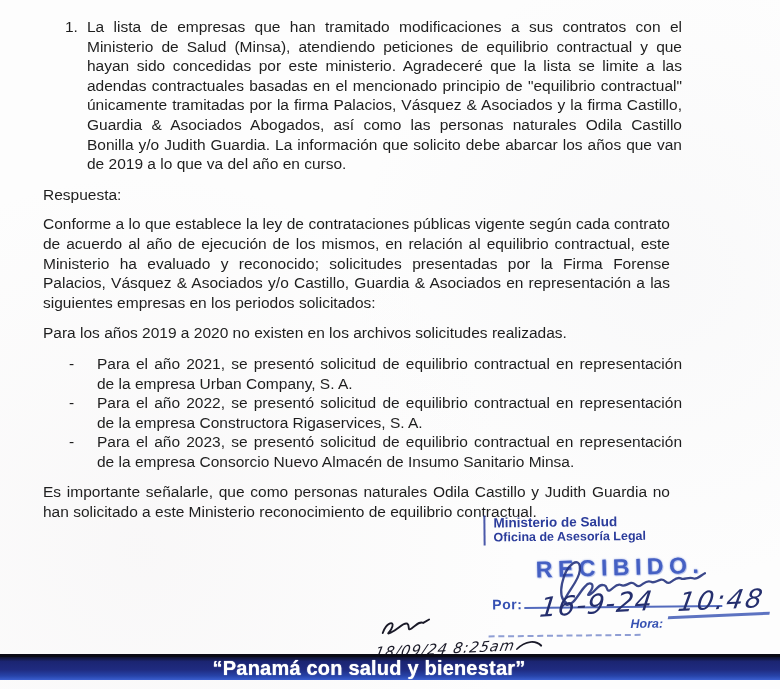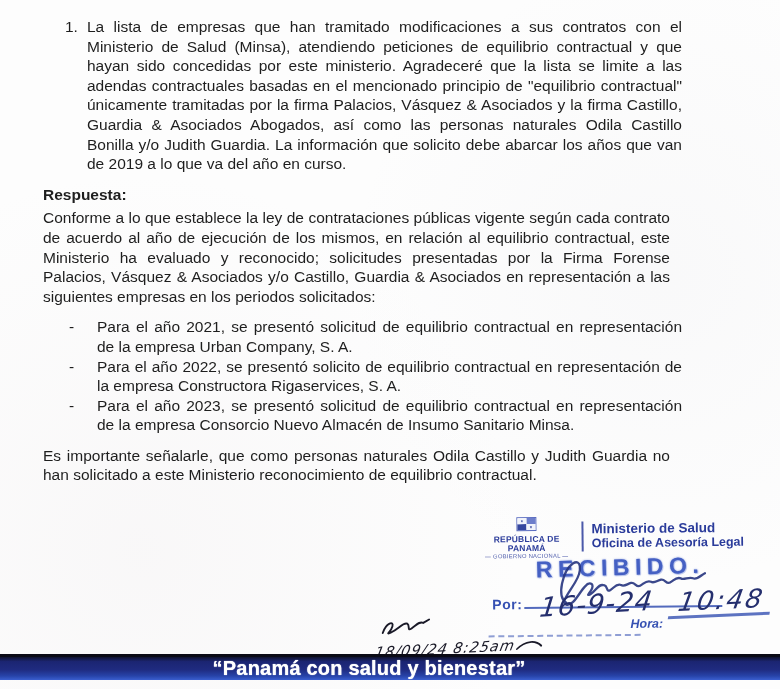--- a/index.html
+++ b/index.html
@@ -15,21 +15,21 @@
       radial-gradient(circle at 18% 80%, rgba(210,200,205,0.10), transparent 45%),
       radial-gradient(circle at 85% 40%, rgba(200,200,210,0.08), transparent 40%),
       #fdfdfd;
     font-size:15.5px; line-height:19.6px;
   }
   .content { position:absolute; left:43px; top:17px; width:639px; }
   .numbered { display:flex; margin:0 0 11px 22px; }
   .numbered .num { width:22px; flex:0 0 22px; }
   .numbered .ntext { flex:1; text-align:justify; }
   p.body { margin:0 12px 11px 0; text-align:justify; }
-  p.label { margin:0 0 4px 0;font-weight:bold; }
+  p.label { margin:0 0 10px 0; }
   .bullets { margin:0 0 11px 26px; padding:0; list-style:none; }
   .bullets li { display:flex; }
   .bullets .marker { width:28px; flex:0 0 28px; }
   .bullets .btext { flex:1; text-align:justify; }
 
   
   .stamp {
     position:absolute; left:478px; top:514px; width:295px; height:130px;
     transform:rotate(-0.6deg);
   }
@@ -115,47 +115,43 @@
 
     <div class="numbered">
       <span class="num">1.</span>
       <span class="ntext">La lista de empresas que han tramitado modificaciones a sus contratos con el Ministerio de Salud (Minsa), atendiendo peticiones de equilibrio contractual y que hayan sido concedidas por este ministerio. Agradeceré que la lista se limite a las adendas contractuales basadas en el mencionado principio de "equilibrio contractual" únicamente tramitadas por la firma Palacios, Vásquez &amp; Asociados y la firma Castillo, Guardia &amp; Asociados Abogados, así como las personas naturales Odila Castillo Bonilla y/o Judith Guardia. La información que solicito debe abarcar los años que van de 2019 a lo que va del año en curso.</span>
     </div>
 
     <p class="label">Respuesta:</p>
 
     <p class="body">Conforme a lo que establece la ley de contrataciones públicas vigente según cada contrato de acuerdo al año de ejecución de los mismos, en relación al equilibrio contractual, este Ministerio ha evaluado y reconocido; solicitudes presentadas por la Firma Forense Palacios, Vásquez &amp; Asociados y/o Castillo, Guardia &amp; Asociados en representación a las siguientes empresas en los periodos solicitados:</p>
 
+    <p class="body">Para los años 2019 a 2020 no existen en los archivos solicitudes realizadas.</p>
 
     <ul class="bullets">
       <li>
         <span class="marker">-</span>
         <span class="btext">Para el año 2021, se presentó solicitud de equilibrio contractual en representación de la empresa Urban Company, S. A.</span>
       </li>
       <li>
         <span class="marker">-</span>
-        <span class="btext">Para el año 2022, se presentó solicito de equilibrio contractual en representación de la empresa Constructora Rigaservices, S. A.</span>
+        <span class="btext">Para el año 2022, se presentó solicitud de equilibrio contractual en representación de la empresa Constructora Rigaservices, S. A.</span>
       </li>
       <li>
         <span class="marker">-</span>
         <span class="btext">Para el año 2023, se presentó solicitud de equilibrio contractual en representación de la empresa Consorcio Nuevo Almacén de Insumo Sanitario Minsa.</span>
       </li>
     </ul>
 
     <p class="body">Es importante señalarle, que como personas naturales Odila Castillo y Judith Guardia no han solicitado a este Ministerio reconocimiento de equilibrio contractual.</p>
   </div>
 
   <div class="stamp">
 
     <div class="stamp-header">
-      <div class="stamp-left">
-        <span class="flag"><i class="fl-tl"></i><i class="fl-tr"></i><i class="fl-bl"></i><i class="fl-br"></i></span>
-        <div class="republic">REPÚBLICA DE PANAMÁ</div>
-        <div class="government">— GOBIERNO NACIONAL —</div>
-      </div>
       <div class="stamp-divider"></div>
       <div class="ministry-block">
         <div class="ministry-name">Ministerio de Salud</div>
         <div class="office-name">Oficina de Asesoría Legal</div>
       </div>
     </div>
 
     <div class="received">RECIBIDO.</div>
 
     <div class="por-row">

